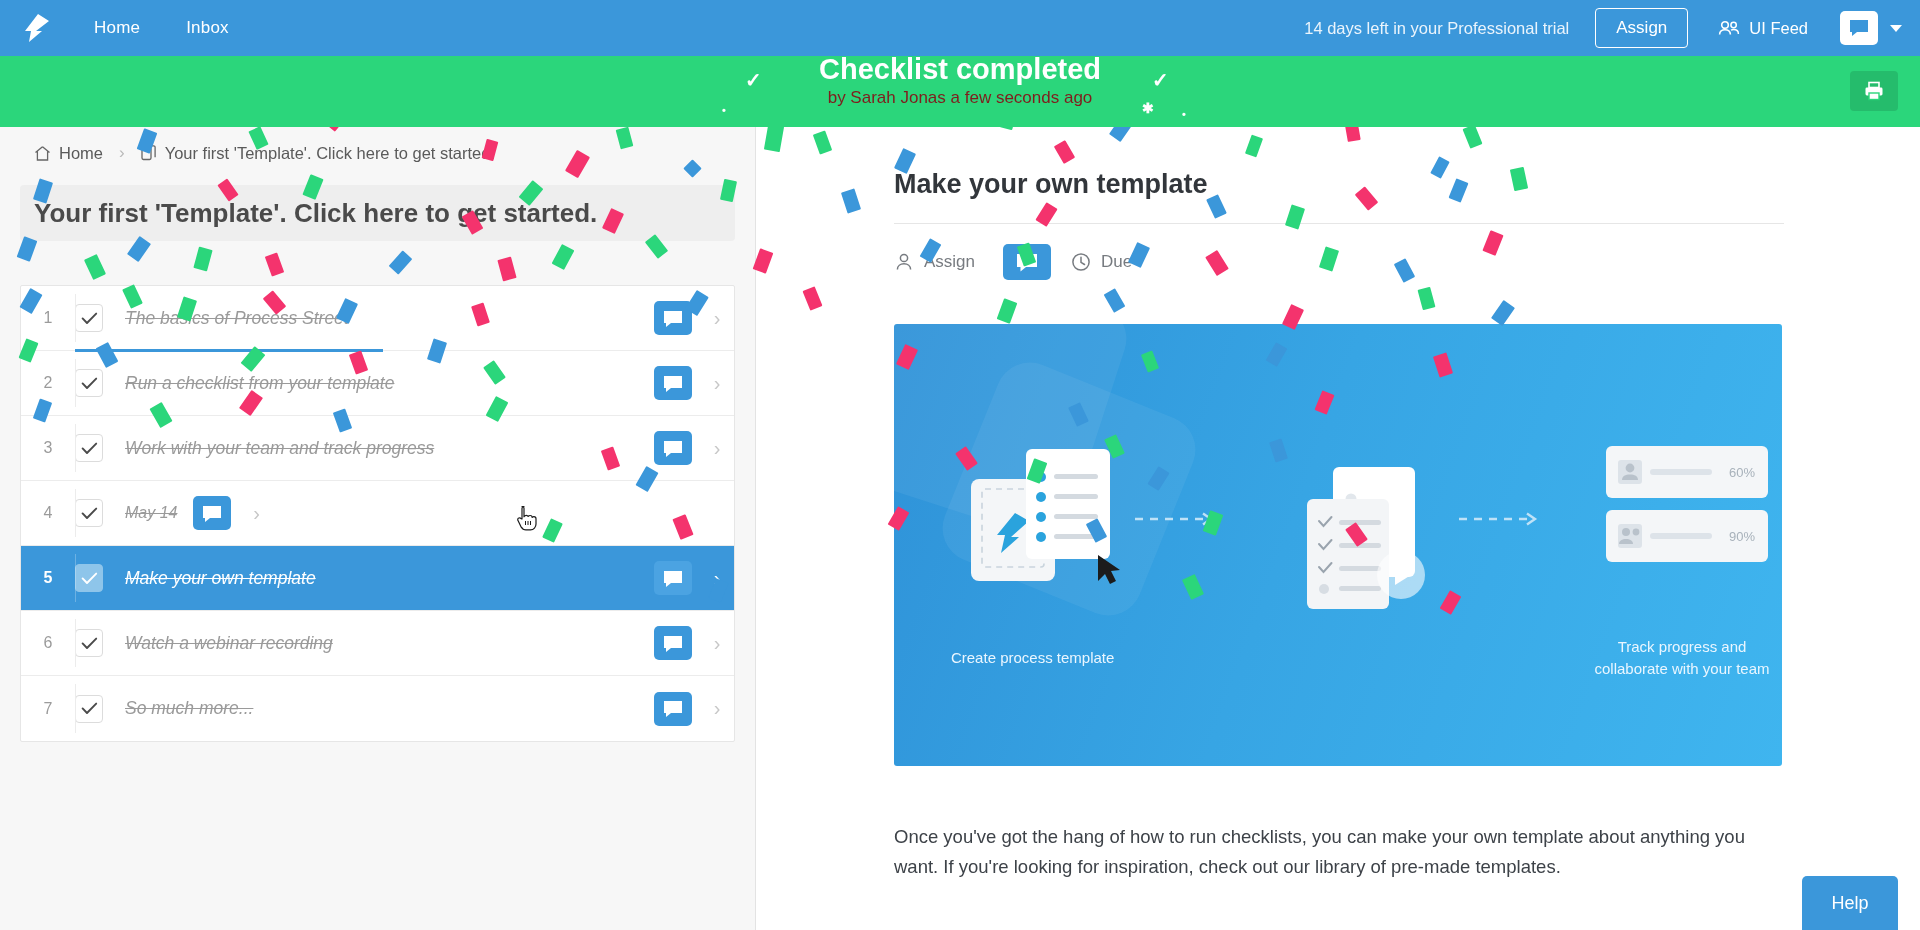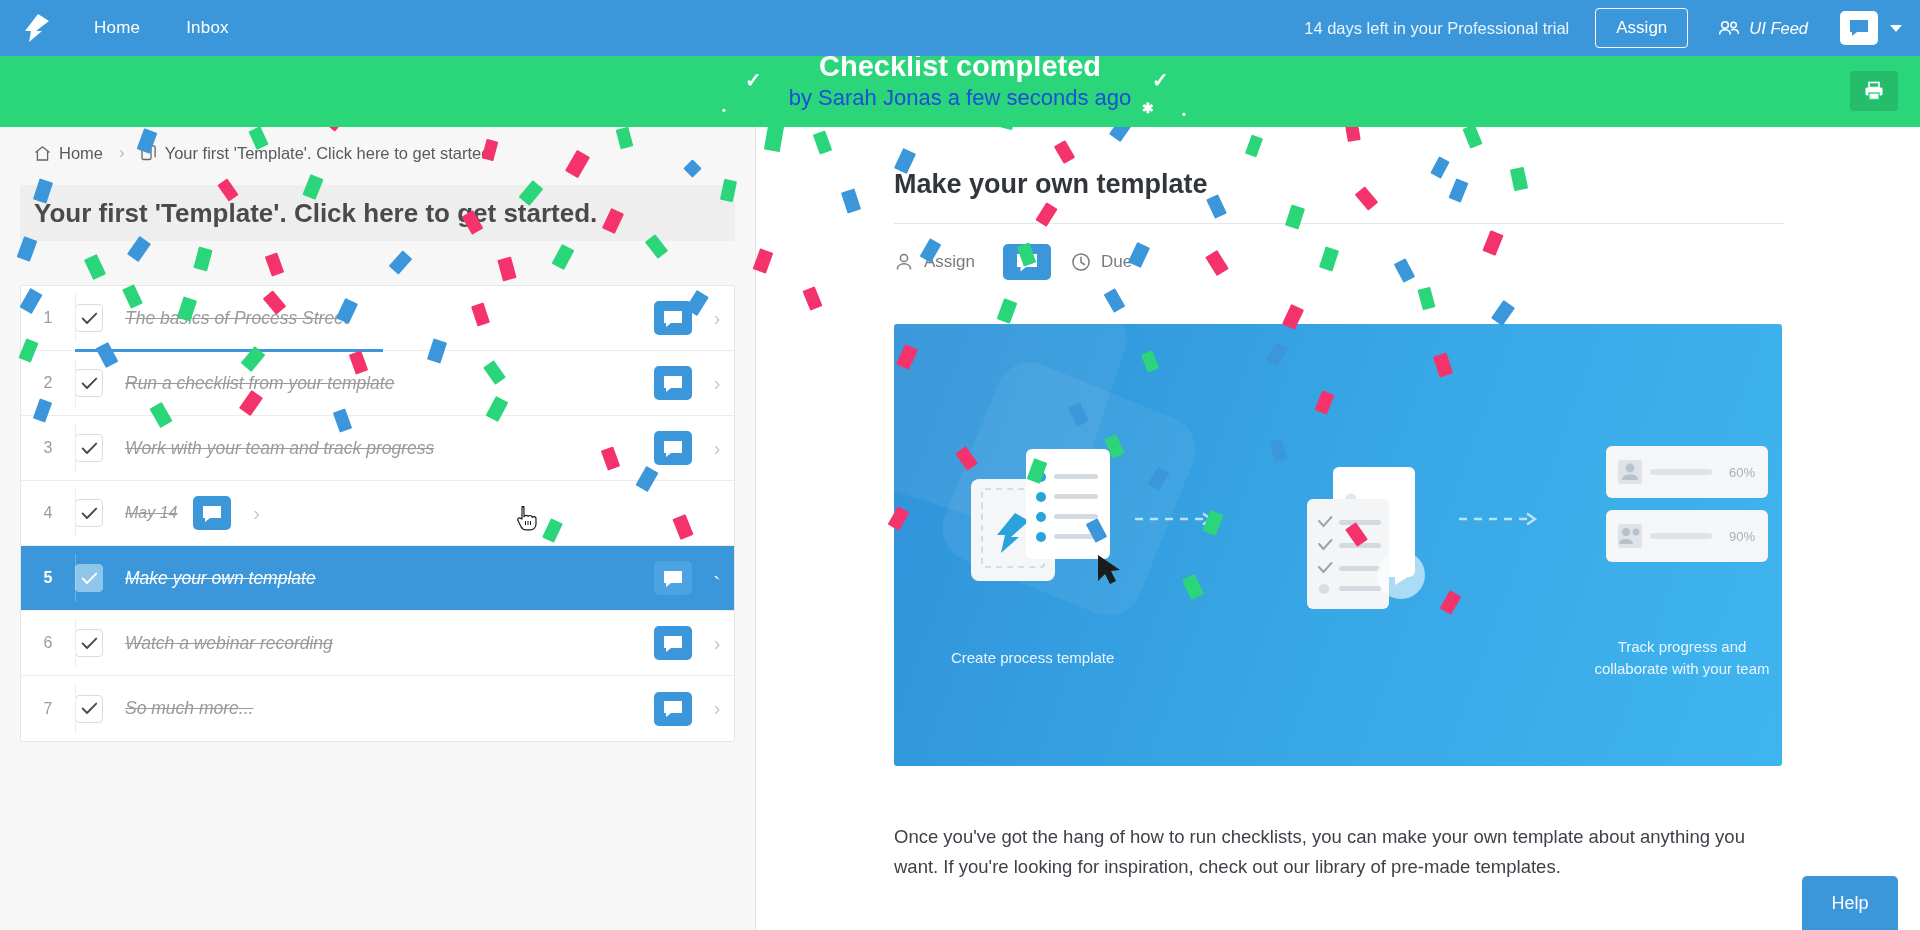--- a/index.html
+++ b/index.html
@@ -20,42 +20,42 @@
     color: #ffffff; font-size: 17px; margin-right: 46px; cursor: pointer;
     letter-spacing: .2px;
   }
   .nav-spacer { flex: 1; }
   .trial-text { color: #eaf4fc; font-size: 16.5px; margin-right: 26px; white-space: nowrap; }
   .upgrade-btn {
     border: 1px solid #ffffff; color: #ffffff; font-size: 17px;
     border-radius: 4px; padding: 9px 20px; margin-right: 30px; cursor: pointer;
     background: transparent; white-space: nowrap;
   }
-  .uifeed { display: flex; align-items: center; color: #fff; font-size: 16.5px; margin-right: 32px; cursor: pointer; font-style: italic; }
+  .uifeed { display: flex; align-items: center; color: #fff; font-size: 16.5px; margin-right: 32px; cursor: pointer; }
   .uifeed svg { margin-right: 9px; }
   .avatar-wrap { display: flex; align-items: center; margin-right: 18px; cursor: pointer; }
   .avatar {
     width: 38px; height: 34px; background: #ffffff; border-radius: 5px;
     display: flex; align-items: center; justify-content: center;
   }
   .caret-down { margin-left: 12px; width: 0; height: 0;
     border-left: 6px solid transparent; border-right: 6px solid transparent;
     border-top: 7px solid #ffffff; }
 
   
   .banner {
     position: absolute; top: 56px; left: 0; width: 1920px; height: 71px;
     background: #2bd67b; z-index: 35; overflow: hidden;
   }
   .banner-inner {
     position: absolute; left: 0; right: 0; top: 0; height: 50px;
     display: flex; flex-direction: column; align-items: center; justify-content: center;
   }
   .banner-title { color: #ffffff; font-size: 29px; font-weight: bold; line-height: 1.05; }
-  .banner-sub { color: #1d4ed8; font-size: 22px; margin-top: 4px; }
+  .banner-sub { color: #7f1d1d; font-size: 17px; margin-top: 4px; }
   .banner-tick { position: absolute; color: #ffffff; font-size: 20px; font-weight: bold; }
   .print-btn {
     position: absolute; right: 22px; top: 15px; width: 48px; height: 40px;
     background: rgba(0,0,0,.12); border-radius: 4px;
     display: flex; align-items: center; justify-content: center; cursor: pointer;
   }
 
   
   .leftpane {
     position: absolute; top: 127px; left: 0; width: 756px; height: 803px;

